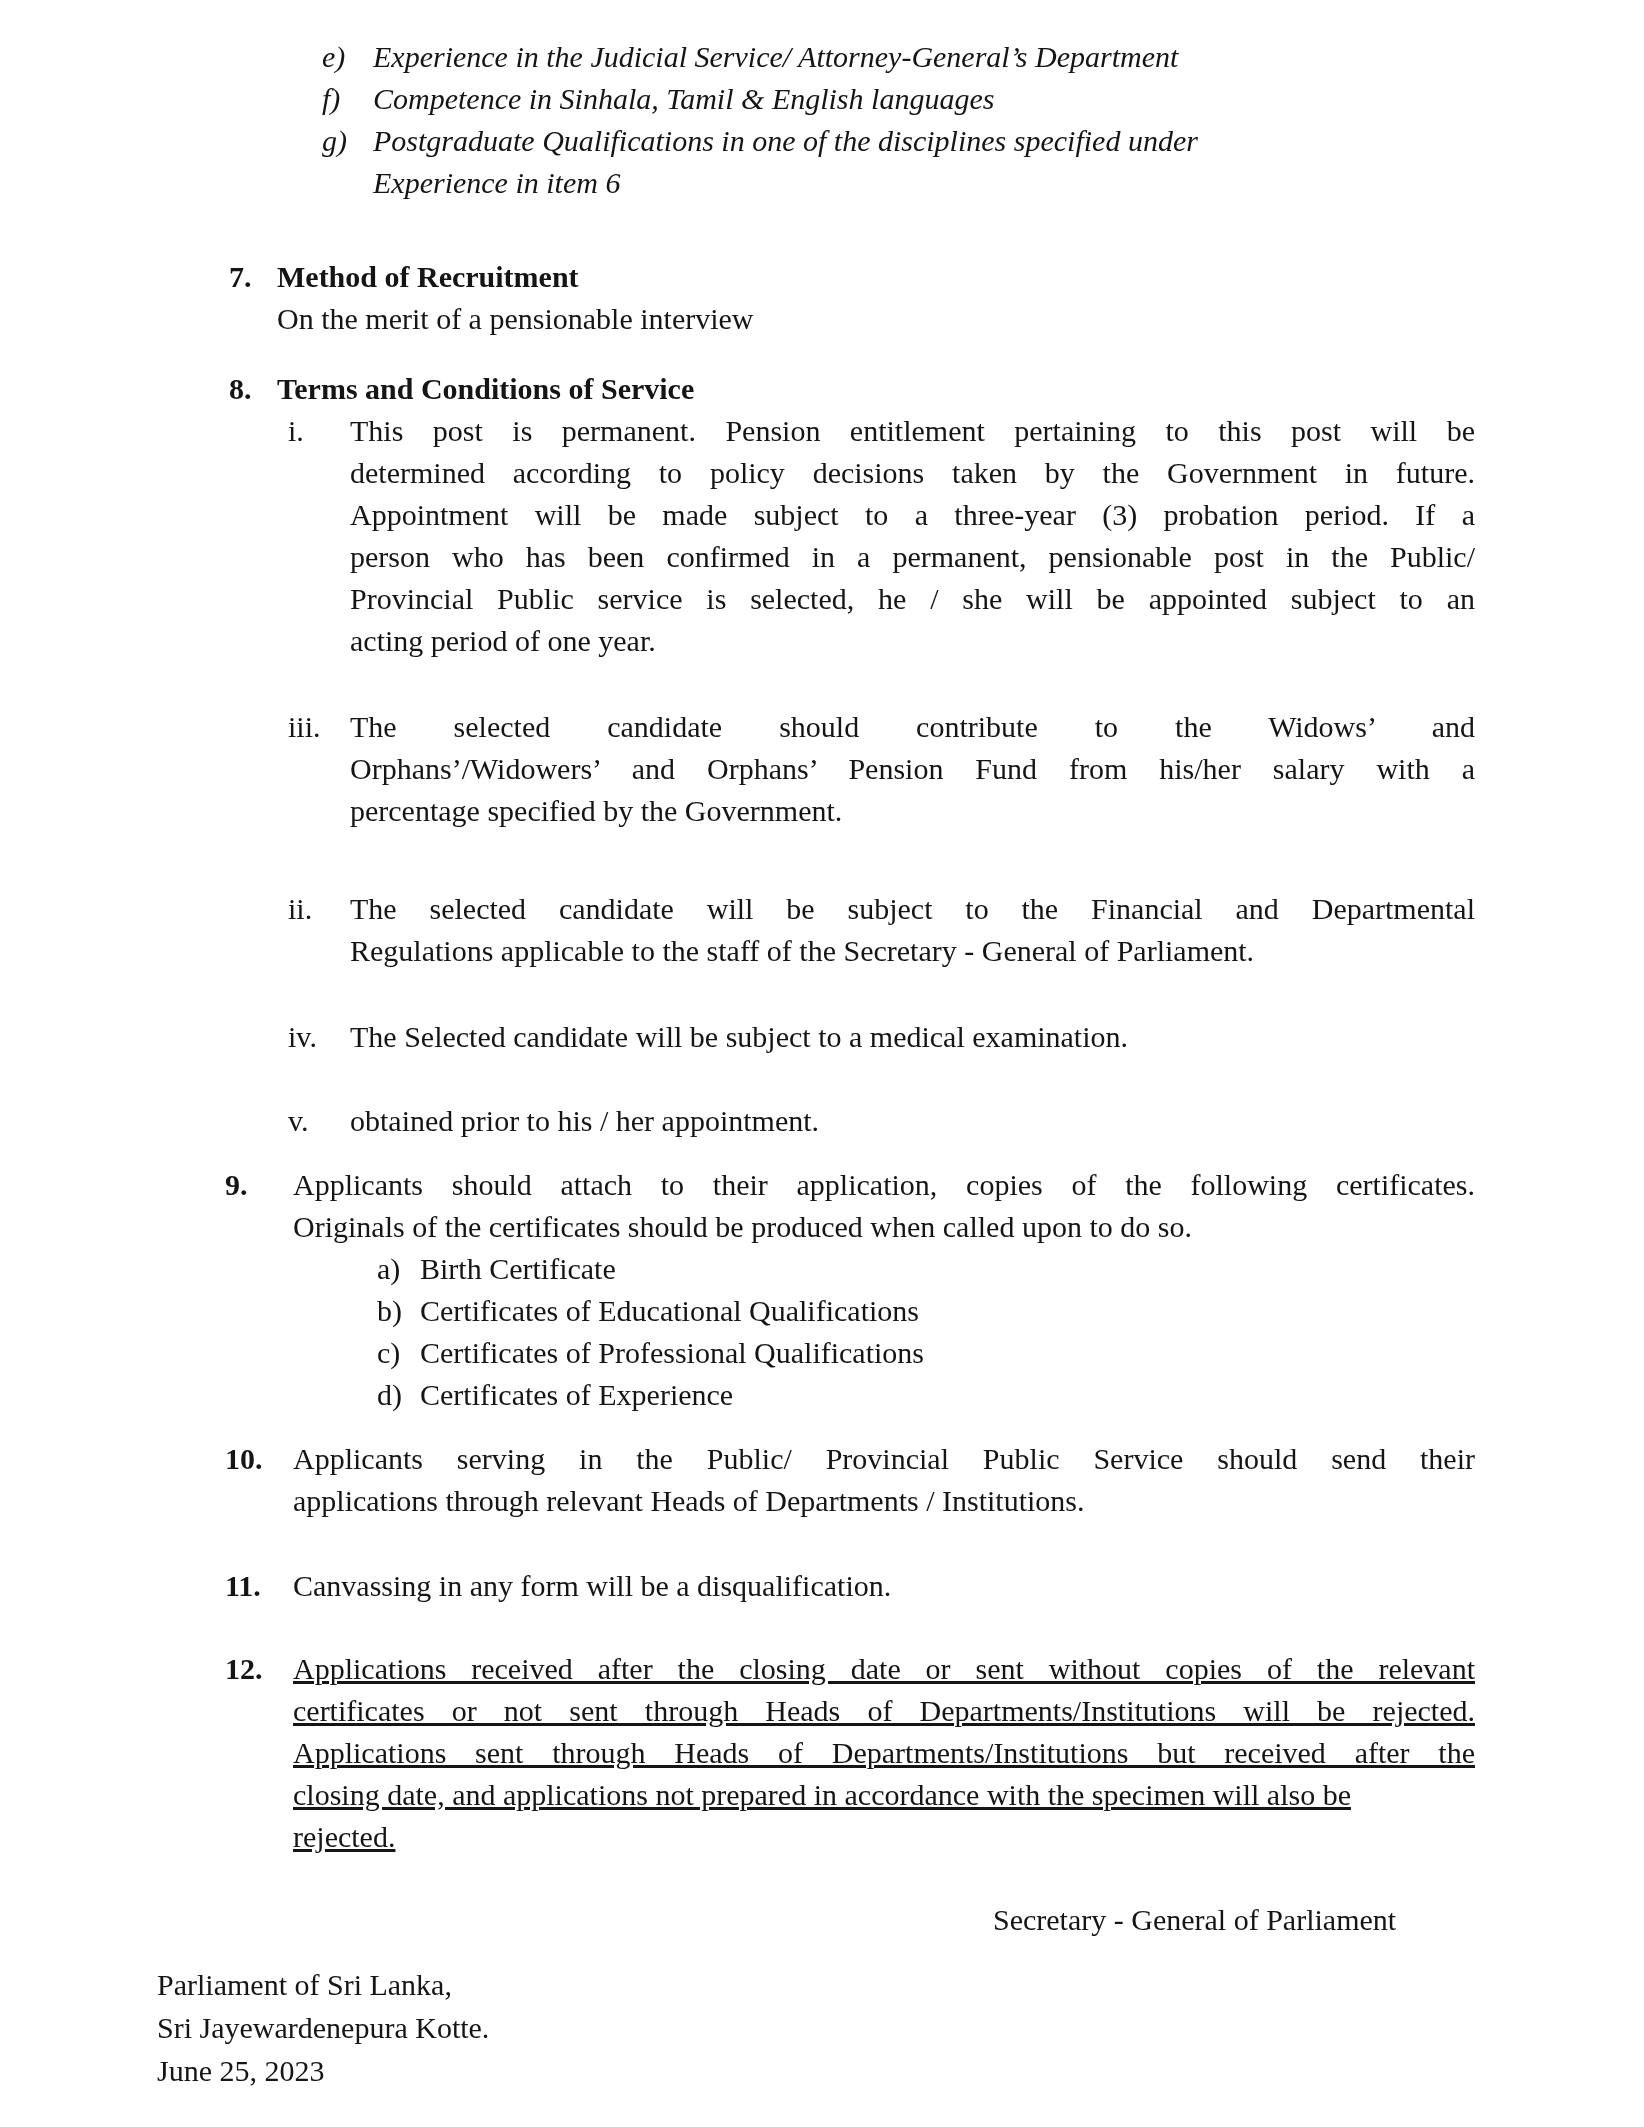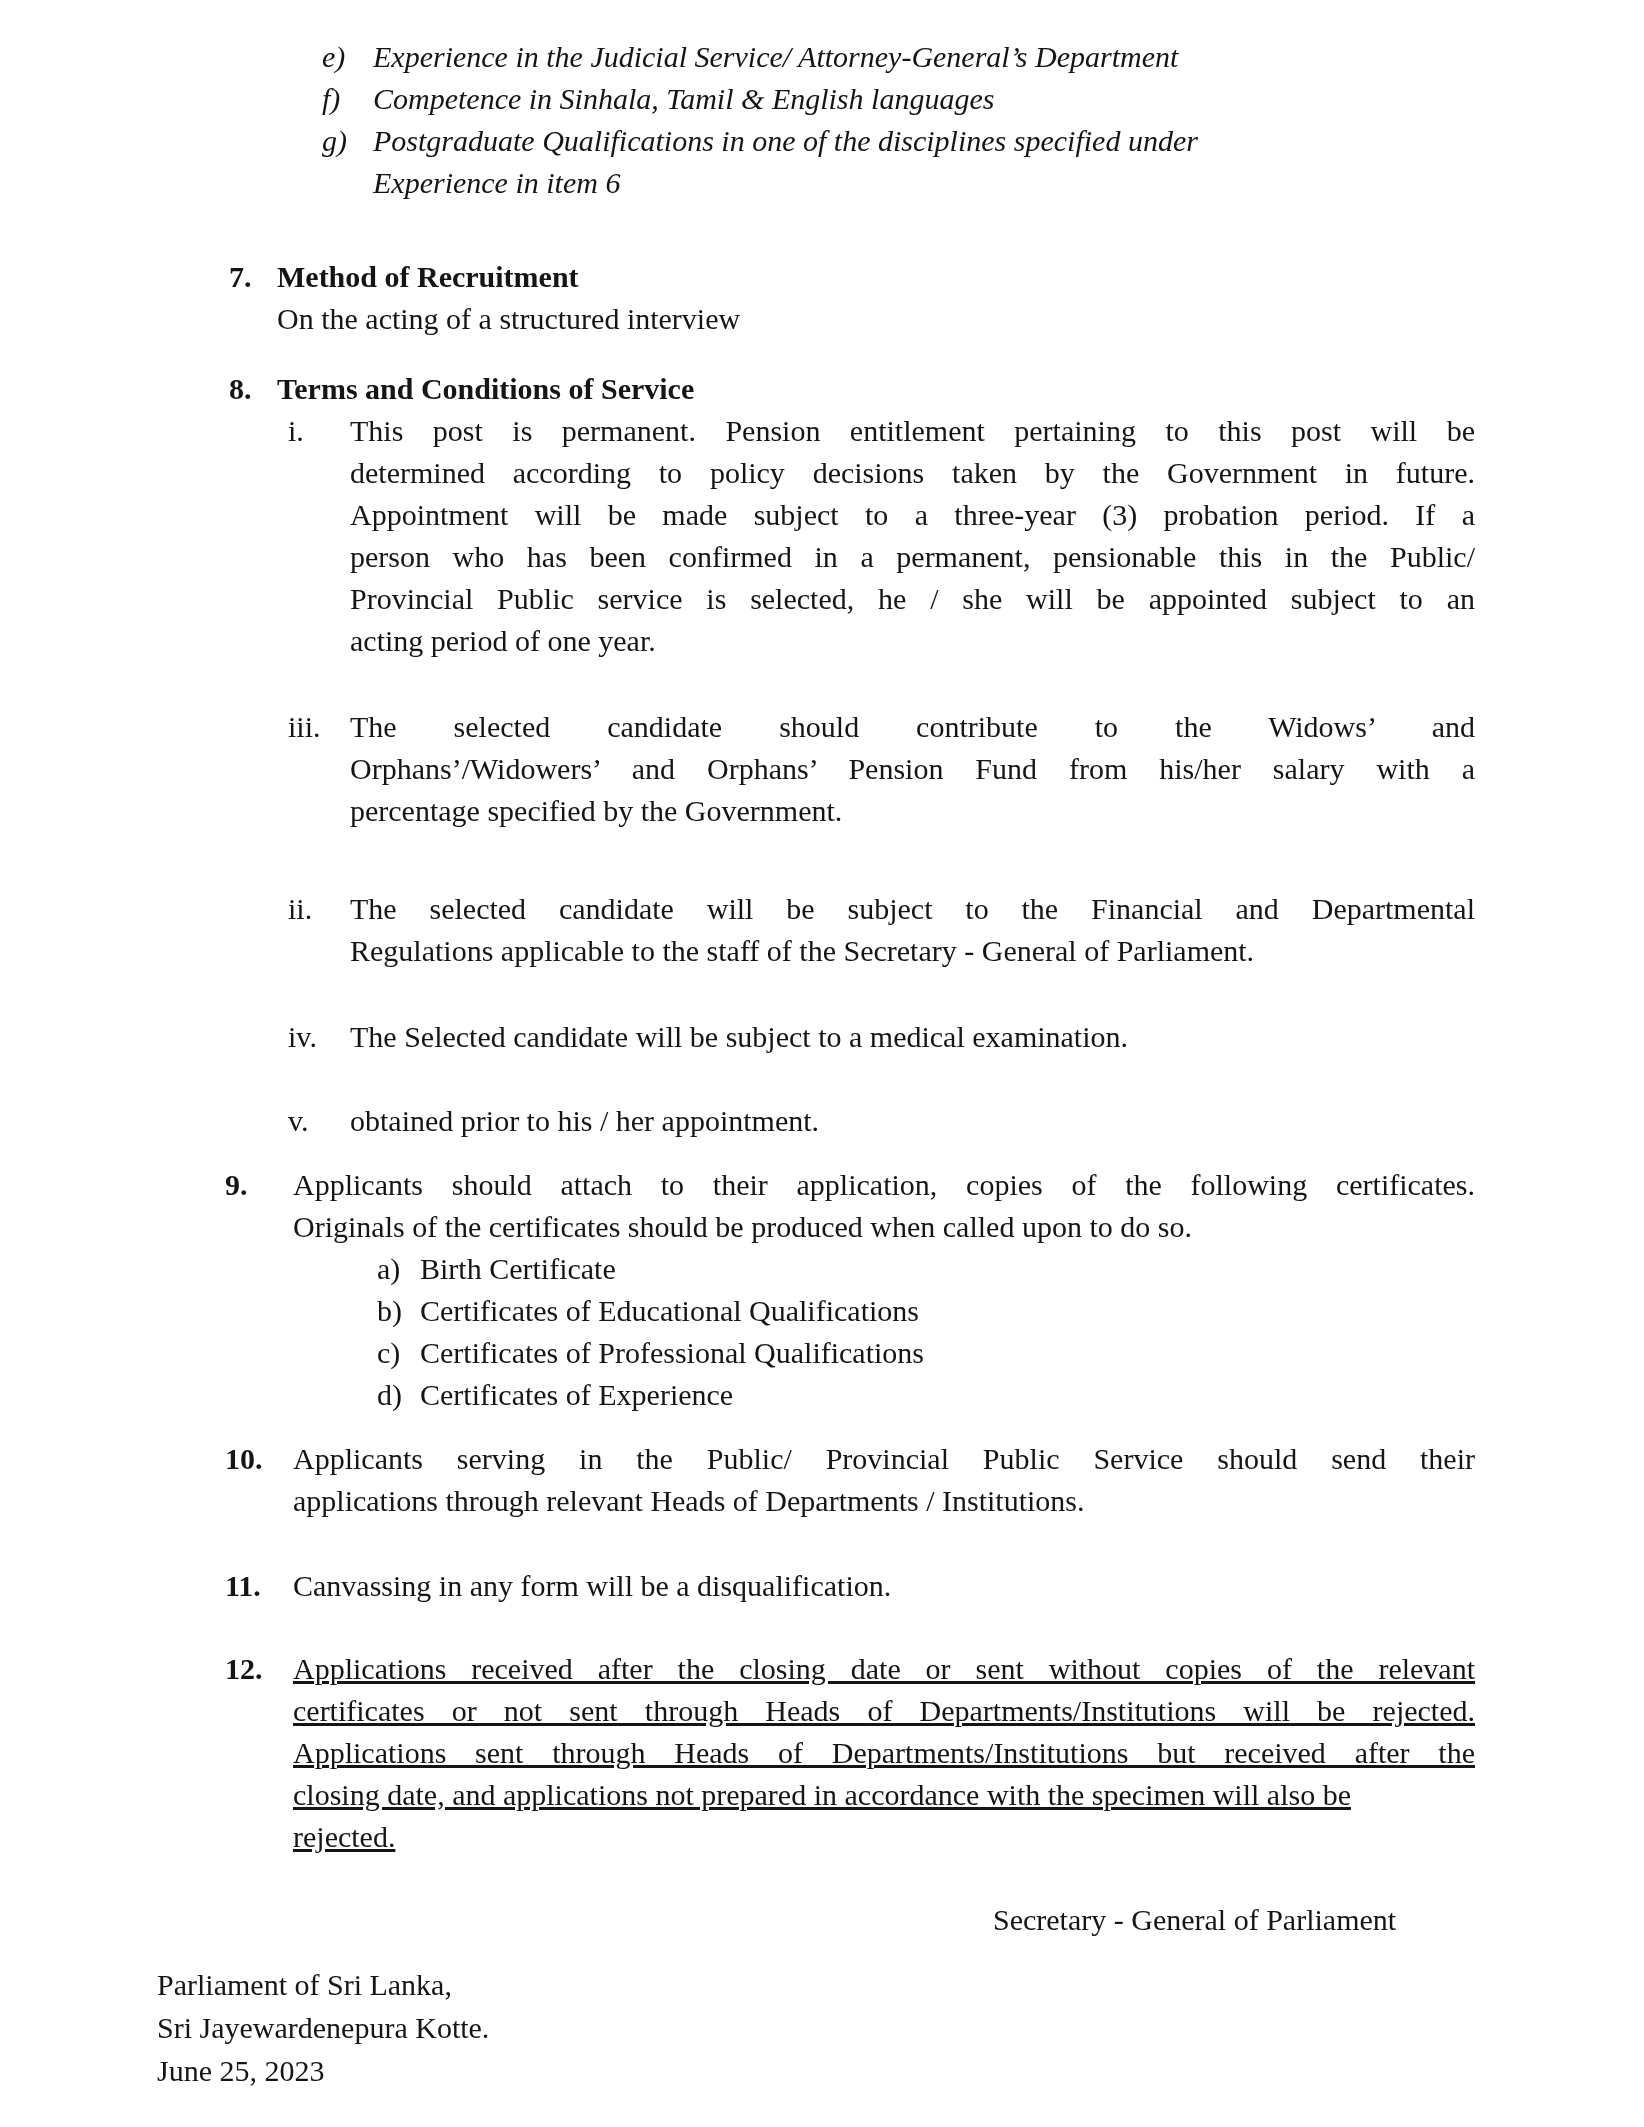--- a/index.html
+++ b/index.html
@@ -86,36 +86,36 @@
         <div>Experience in item 6</div>
       </div>
     </div>
   </div>
 
   <div id="sec7">
     <div class="sec-head">
       <span class="marker">7.</span>
       <div class="title">Method of Recruitment</div>
     </div>
-    <div class="sec7-body">On the acting of a structured interview</div>
+    <div class="sec7-body">On the merit of a pensionable interview</div>
   </div>
 
   <div id="sec8">
     <div class="sec-head">
       <span class="marker">8.</span>
       <div class="title">Terms and Conditions of Service</div>
     </div>
 
     <div class="roman" id="item-i">
       <span class="marker">i.</span>
       <div class="body">
         <div class="jline">This post is permanent. Pension entitlement pertaining to this post will be</div>
         <div class="jline">determined according to policy decisions taken by the Government in future.</div>
         <div class="jline">Appointment will be made subject to a three-year (3) probation period. If a</div>
-        <div class="jline">person who has been confirmed in a permanent, pensionable this in the Public/</div>
+        <div class="jline">person who has been confirmed in a permanent, pensionable post in the Public/</div>
         <div class="jline">Provincial Public service is selected, he / she will be appointed subject to an</div>
         <div>acting period of one year.</div>
       </div>
     </div>
 
     <div class="roman" id="item-iii">
       <span class="marker">iii.</span>
       <div class="body">
         <div class="jline">The selected candidate should contribute to the Widows’ and</div>
         <div class="jline">Orphans’/Widowers’ and Orphans’ Pension Fund from his/her salary with a</div>

